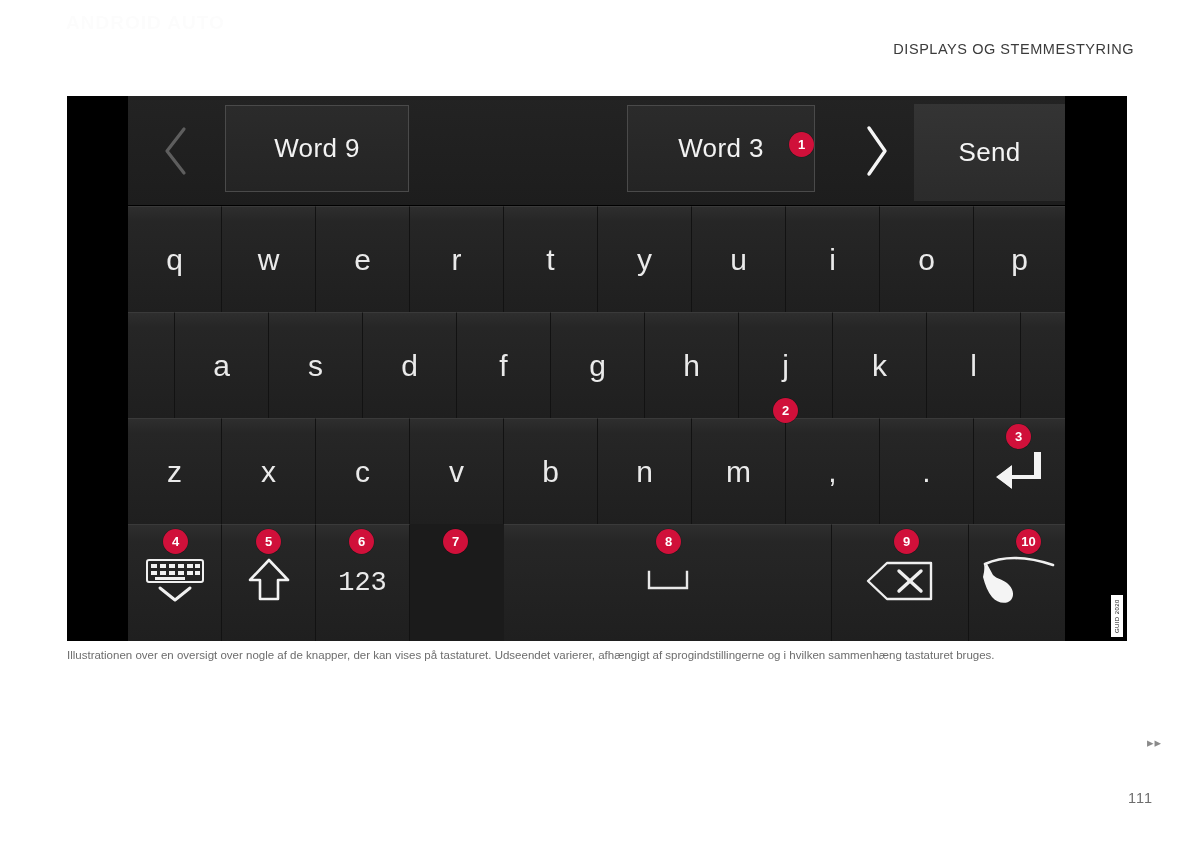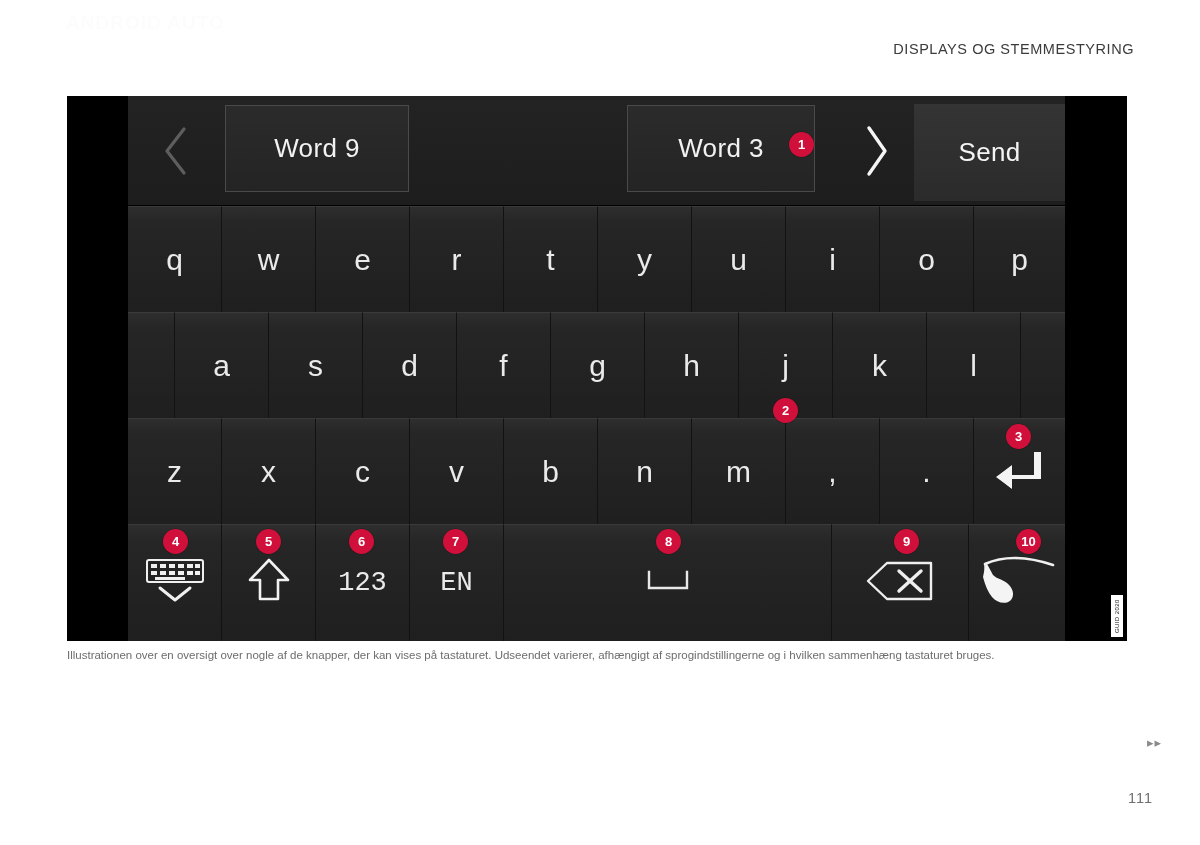--- a/index.html
+++ b/index.html
@@ -378,23 +378,20 @@
             <svg width="44" height="46" viewBox="0 0 44 46" aria-hidden="true">
               <path d="M22 3 L41 23 L31 23 L31 42 L13 42 L13 23 L3 23 Z" fill="none" stroke="#f2f2f2" stroke-width="2.6" stroke-linejoin="round"></path>
             </svg>
           </span>
         </div>
 
         <div class="key key-fn" style="left:188px; width:94px;">
           <span class="glyph">123</span>
         </div>
 
-        <div class="key key-fn" style="left:282px; width:94px;">
-          <span class="glyph">EN</span>
-        </div>
 
         <div class="key" style="left:376px; width:328px;">
           <span class="glyph">
             <svg width="46" height="26" viewBox="0 0 46 26" aria-hidden="true">
               <polyline points="4,4 4,20 42,20 42,4" fill="none" stroke="#e8e8e8" stroke-width="2.4" stroke-linecap="square"></polyline>
             </svg>
           </span>
         </div>
 
         <div class="key" style="left:704px; width:137px;">

